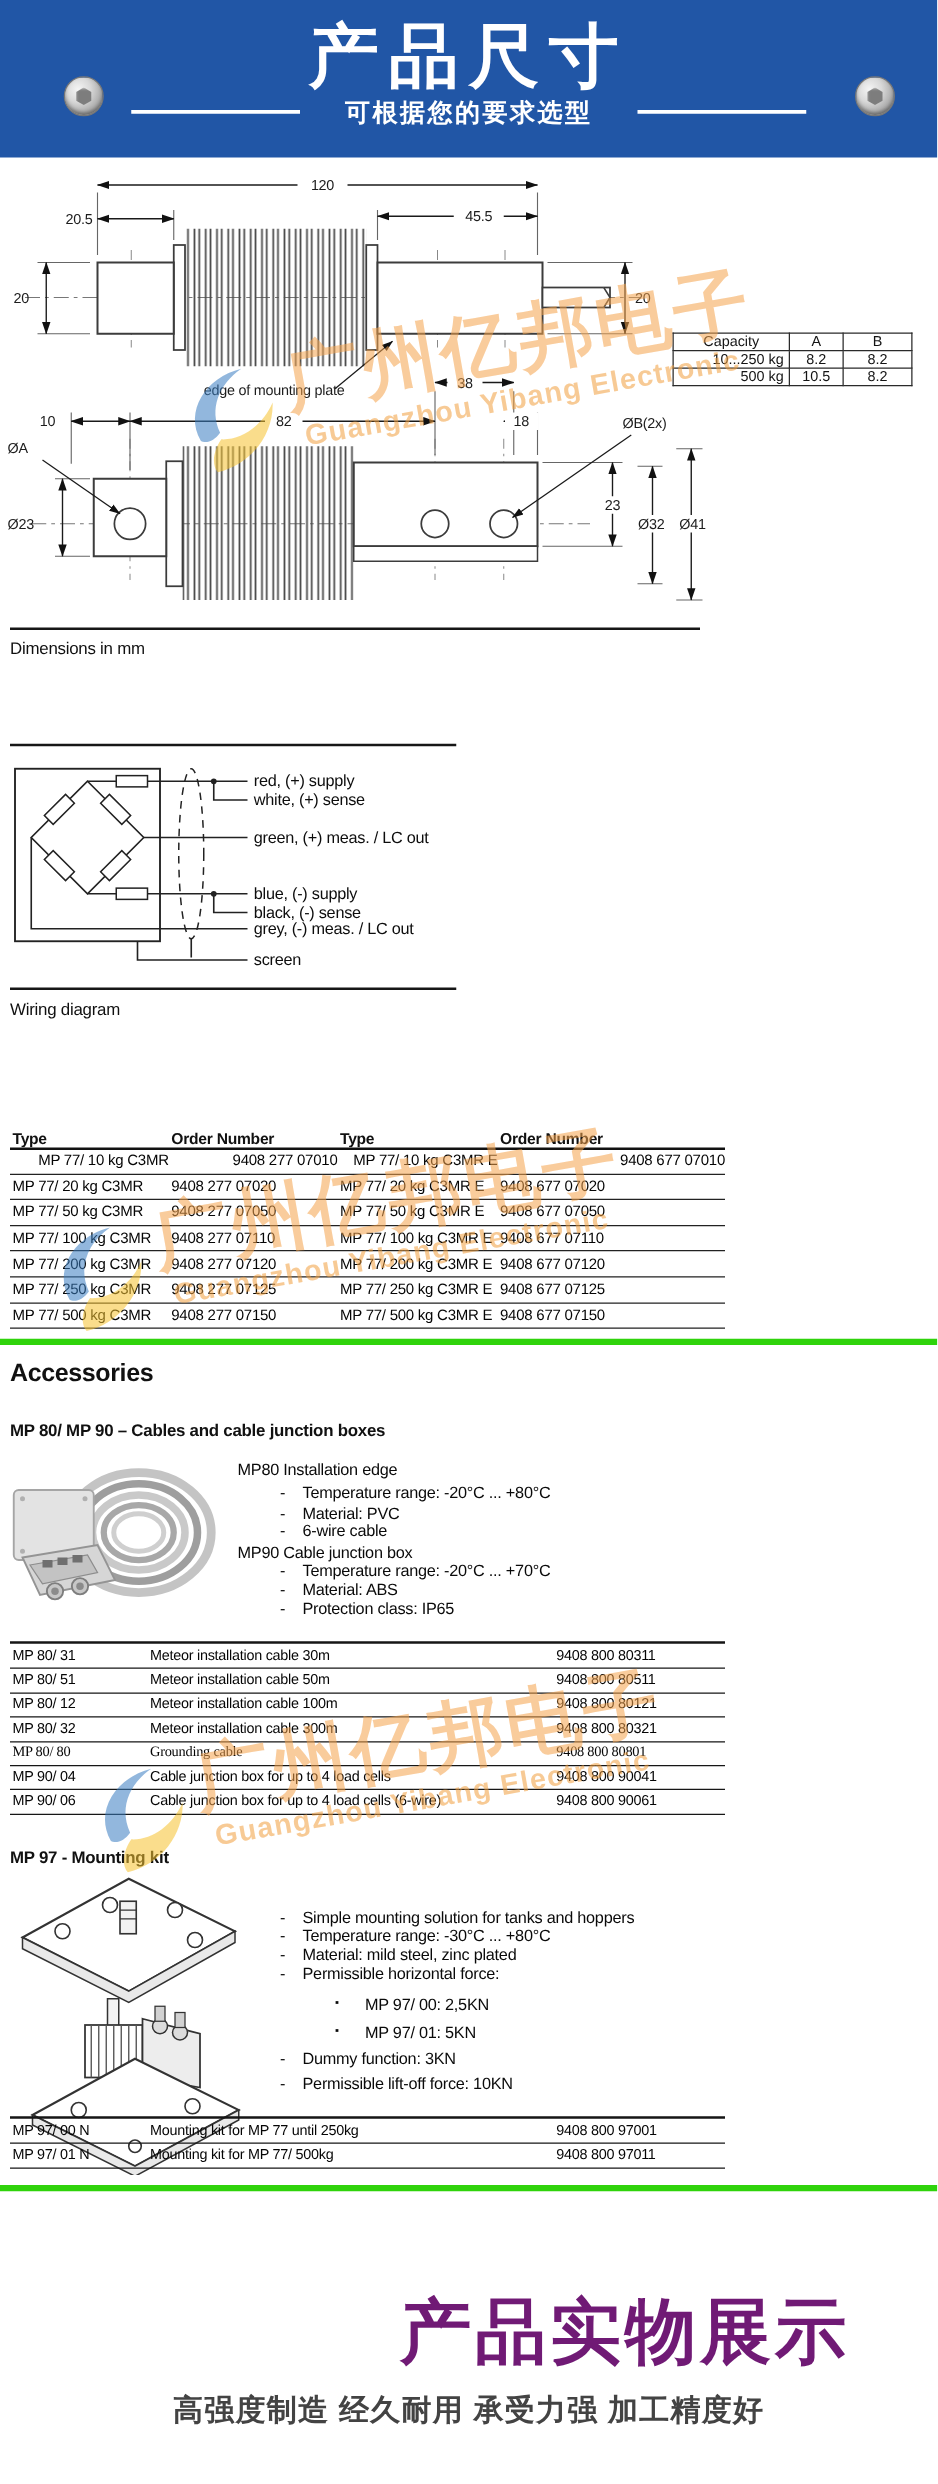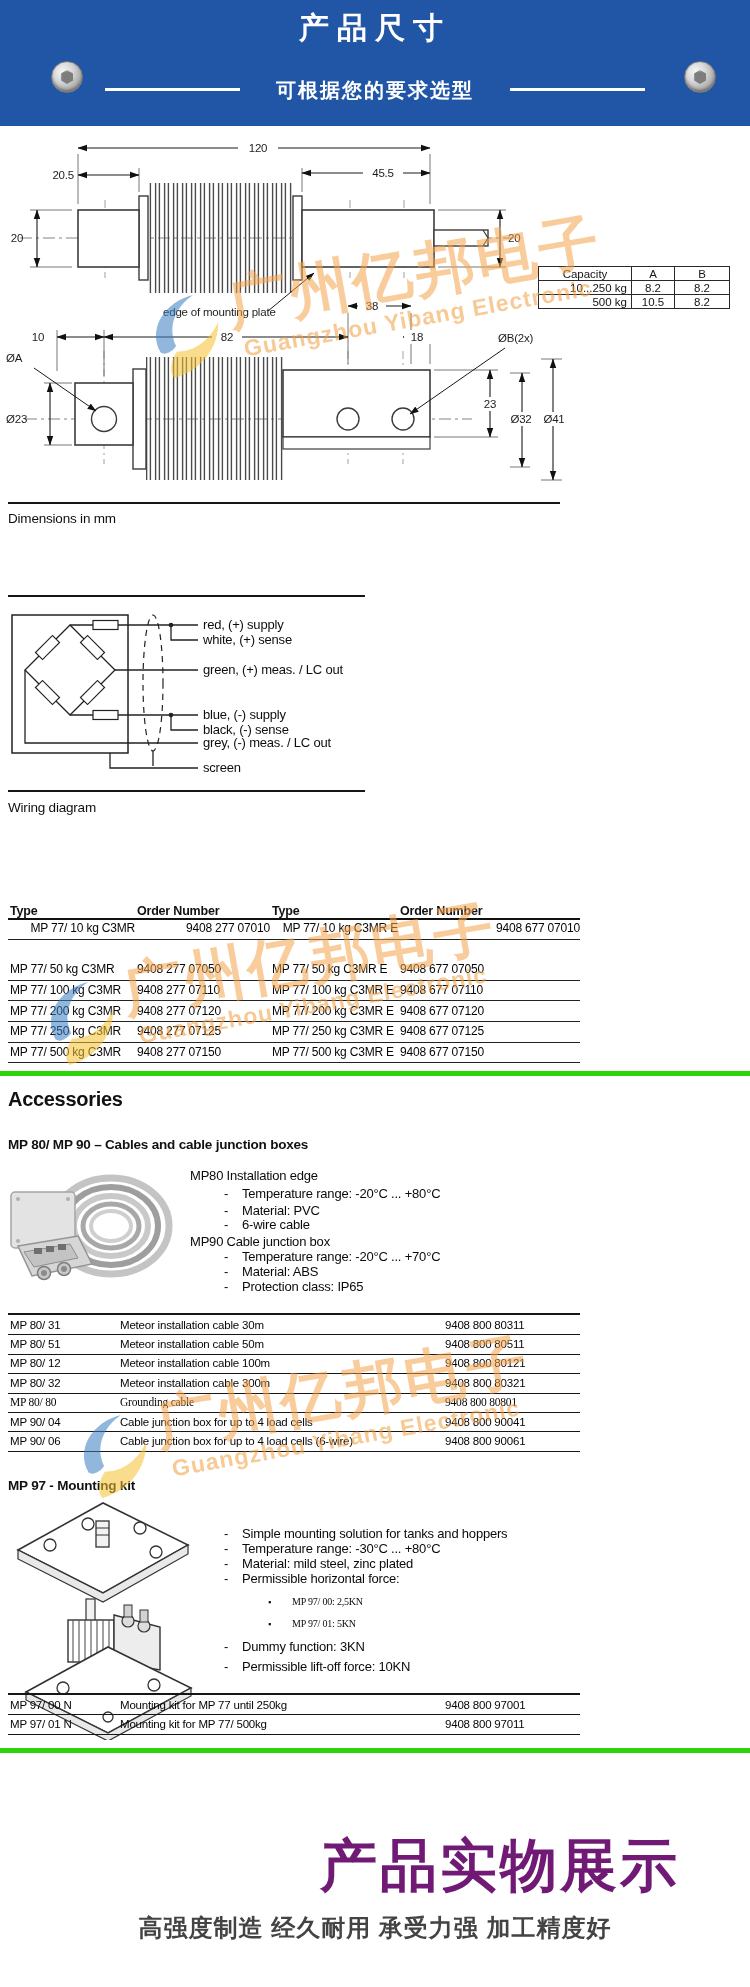--- a/index.html
+++ b/index.html
@@ -2,21 +2,21 @@
 <html><head>
 <meta charset="utf-8">
 <style>
   html,body{margin:0;padding:0;background:#fff;}
   .page{position:relative;width:750px;height:1987px;background:#fff;overflow:hidden;
         font-family:"Liberation Sans", sans-serif;color:#111;}
   .abs{position:absolute;}
   
   .hdr{position:absolute;top:0;left:0;width:750px;height:126px;background:#2156a6;}
   .hdr-title{position:absolute;top:8px;left:0;width:750px;text-align:center;color:#fff;
-             font-size:30px;font-weight:bold;letter-spacing:8px;}
+             font-size:56px;font-weight:bold;letter-spacing:8px;}
   .hdr-sub{position:absolute;top:77px;left:0;width:750px;text-align:center;color:#fff;
            font-size:20px;font-weight:bold;letter-spacing:2px;}
   .hline{position:absolute;top:88px;height:3px;background:#fff;}
   .screw{position:absolute;width:30px;height:30px;border-radius:50%;
          background:radial-gradient(circle at 35% 32%, #f5f5f5 0%, #d9d9d9 35%, #a8a8a8 70%, #8a8a8a 100%);
          border:1px solid #777;box-shadow:inset 0 -2px 3px rgba(0,0,0,.35);}
   .screw .hex{position:absolute;left:8px;top:8px;width:14px;height:14px;background:#7d7d7d;
          clip-path:polygon(50% 0,93% 25%,93% 75%,50% 100%,7% 75%,7% 25%);
          box-shadow:inset 1px 1px 2px rgba(255,255,255,.6);}
   
@@ -42,21 +42,21 @@
           font-size:11.5px;letter-spacing:-0.2px;color:#050505;}
   .cell{padding-left:2px;white-space:nowrap;overflow:hidden;}
   .tline{position:absolute;left:8px;width:572px;height:2px;background:#161616;}
   
   .h-acc{position:absolute;left:8px;top:1088px;font-size:20px;font-weight:bold;letter-spacing:-0.3px;}
   .h-sub{position:absolute;left:8px;font-size:13.5px;font-weight:bold;letter-spacing:-0.2px;}
   
   .blk-title{position:absolute;font-size:13px;color:#0a0a0a;letter-spacing:-0.2px;}
   .bullet{position:absolute;left:242px;font-size:13px;color:#0a0a0a;letter-spacing:-0.2px;}
   .bullet::before{content:"-";position:absolute;left:-18px;top:0;}
-  .sbullet{position:absolute;left:292px;font-size:10px;color:#0a0a0a;letter-spacing:-0.2px;font-family:Liberation Serif, serif;}
+  .sbullet{position:absolute;left:292px;font-size:13px;color:#0a0a0a;letter-spacing:-0.2px;}
   .sbullet::before{content:"▪";position:absolute;left:-24px;top:1px;font-size:9px;}
   
   .wm{position:absolute;width:560px;height:135px;transform:rotate(-10deg);transform-origin:0 50%;
       opacity:0.55;pointer-events:none;}
   .wm-cn{position:absolute;left:86px;top:-8px;font-size:60px;font-weight:bold;color:#f5a34c;
          letter-spacing:3px;white-space:nowrap;}
   .wm-en{position:absolute;left:94px;top:64px;font-size:23px;font-weight:bold;color:#f2a040;
          letter-spacing:1px;white-space:nowrap;}
   .wm-logo{position:absolute;left:0;top:8px;}
   
@@ -234,20 +234,26 @@
     <span class="cell">Order Number</span>
     <span class="cell">Type</span>
     <span class="cell">Order Number</span>
   </div>
   <div class="or-row" style="left:8px;top:918px;text-align:right;">
     <span class="cell">MP 77/ 10 kg C3MR</span>
       <span class="cell">9408 277 07010</span>
       <span class="cell">MP 77/ 10 kg C3MR E</span>
       <span class="cell">9408 677 07010</span>
   </div>
+  <div class="or-row" style="left:8px;top:938.6px;">
+    <span class="cell">MP 77/ 20 kg C3MR</span>
+      <span class="cell">9408 277 07020</span>
+      <span class="cell">MP 77/ 20 kg C3MR E</span>
+      <span class="cell">9408 677 07020</span>
+  </div>
   <div class="or-row" style="left:8px;top:959.2px;">
     <span class="cell">MP 77/ 50 kg C3MR</span>
       <span class="cell">9408 277 07050</span>
       <span class="cell">MP 77/ 50 kg C3MR E</span>
       <span class="cell">9408 677 07050</span>
   </div>
   <div class="or-row" style="left:8px;top:979.8px;">
     <span class="cell">MP 77/ 100 kg C3MR</span>
       <span class="cell">9408 277 07110</span>
       <span class="cell">MP 77/ 100 kg C3MR E</span>

